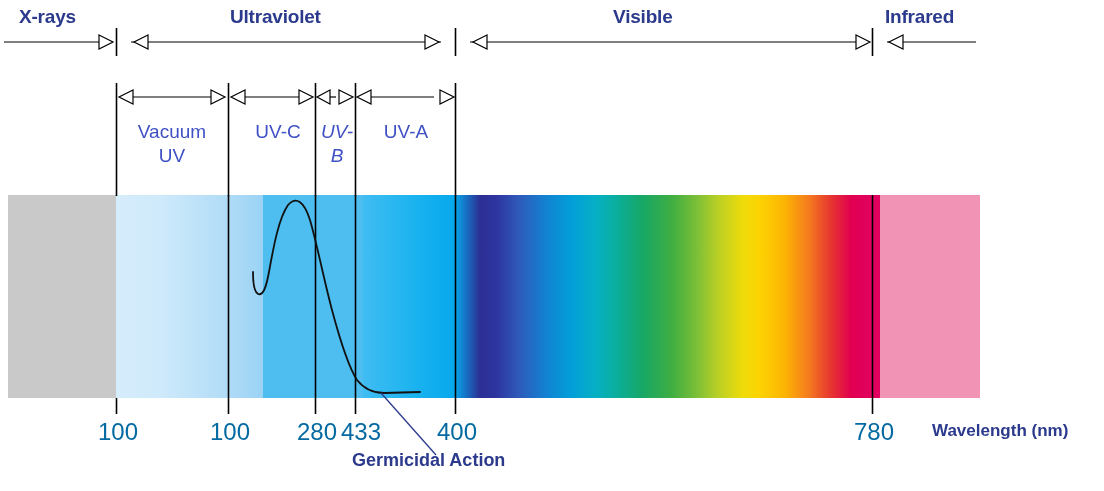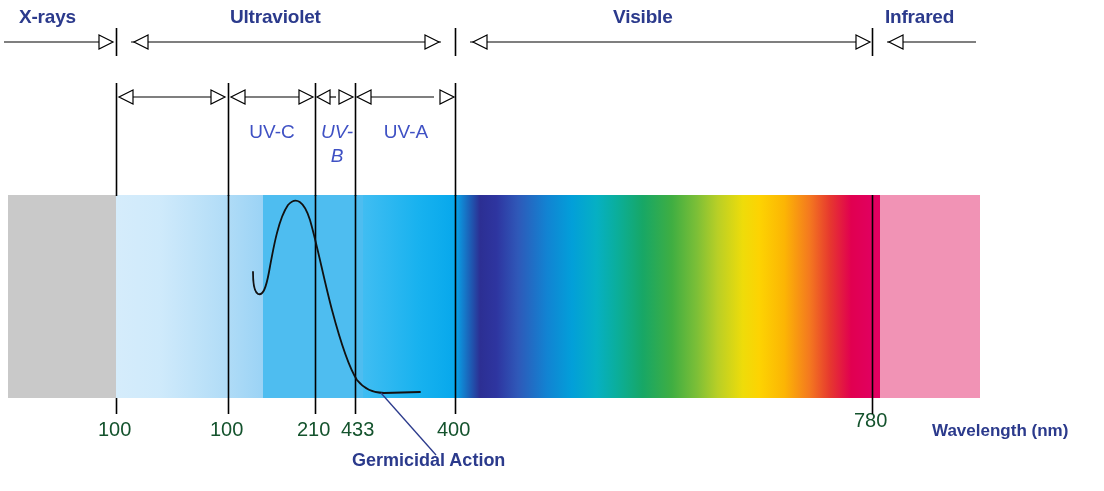--- a/index.html
+++ b/index.html
@@ -30,22 +30,22 @@
   .sub-label {
     position: absolute;
     font-size: 19px;
     color: #3f51c4;
     text-align: center;
     line-height: 24px;
     white-space: pre-line;
   }
   .tick-label {
     position: absolute;
-    font-size: 20px;
-    color: #14532d;
+    font-size: 24px;
+    color: #0369a1;
     white-space: nowrap;
   }
   .axis-title {
     position: absolute;
     font-size: 17px;
     font-weight: bold;
     color: #2b3a8c;
     white-space: nowrap;
   }
   .callout-label {
@@ -117,31 +117,33 @@
     <div class="seg" id="seg-vis"></div>
     <div class="seg" id="seg-red"></div>
     <div class="seg" id="seg-ir"></div>
   </div>
 
   <div class="band-title" style="left:19px;  top:6px;">X-rays</div>
   <div class="band-title" style="left:230px; top:6px;">Ultraviolet</div>
   <div class="band-title" style="left:613px; top:6px;">Visible</div>
   <div class="band-title" style="left:885px; top:6px;">Infrared</div>
 
-  <div class="sub-label" style="left:231px; top:120px; width:82px;">UV-C</div>
+  <div class="sub-label" style="left:118px; top:120px; width:108px;">Vacuum
+UV</div>
+  <div class="sub-label" style="left:231px; top:120px; width:94px;">UV-C</div>
   <div class="sub-label" style="left:317px; top:120px; width:40px;font-style:italic;">UV-
 B</div>
   <div class="sub-label" style="left:360px; top:120px; width:92px;">UV-A</div>
 
   <div class="tick-label" style="left:98px;  top:418px;">100</div>
   <div class="tick-label" style="left:210px; top:418px;">100</div>
-  <div class="tick-label" style="left:297px; top:418px;">210</div>
+  <div class="tick-label" style="left:297px; top:418px;">280</div>
   <div class="tick-label" style="left:341px; top:418px;">433</div>
   <div class="tick-label" style="left:437px; top:418px;">400</div>
-  <div class="tick-label" style="left:854px; top:409px;">780</div>
+  <div class="tick-label" style="left:854px; top:418px;">780</div>
 
   <div class="axis-title" style="left:932px; top:421px;">Wavelength (nm)</div>
 
   <div class="callout-label" style="left:352px; top:450px;">Germicidal Action</div>
 
   <svg id="curve-layer" viewBox="0 0 1104 491">
 
     <line x1="116.5" y1="28" x2="116.5" y2="56" stroke="#000" stroke-width="1.6"></line>
     <line x1="455.5" y1="28" x2="455.5" y2="56" stroke="#000" stroke-width="1.6"></line>
     <line x1="872.5" y1="28" x2="872.5" y2="56" stroke="#000" stroke-width="1.6"></line>

